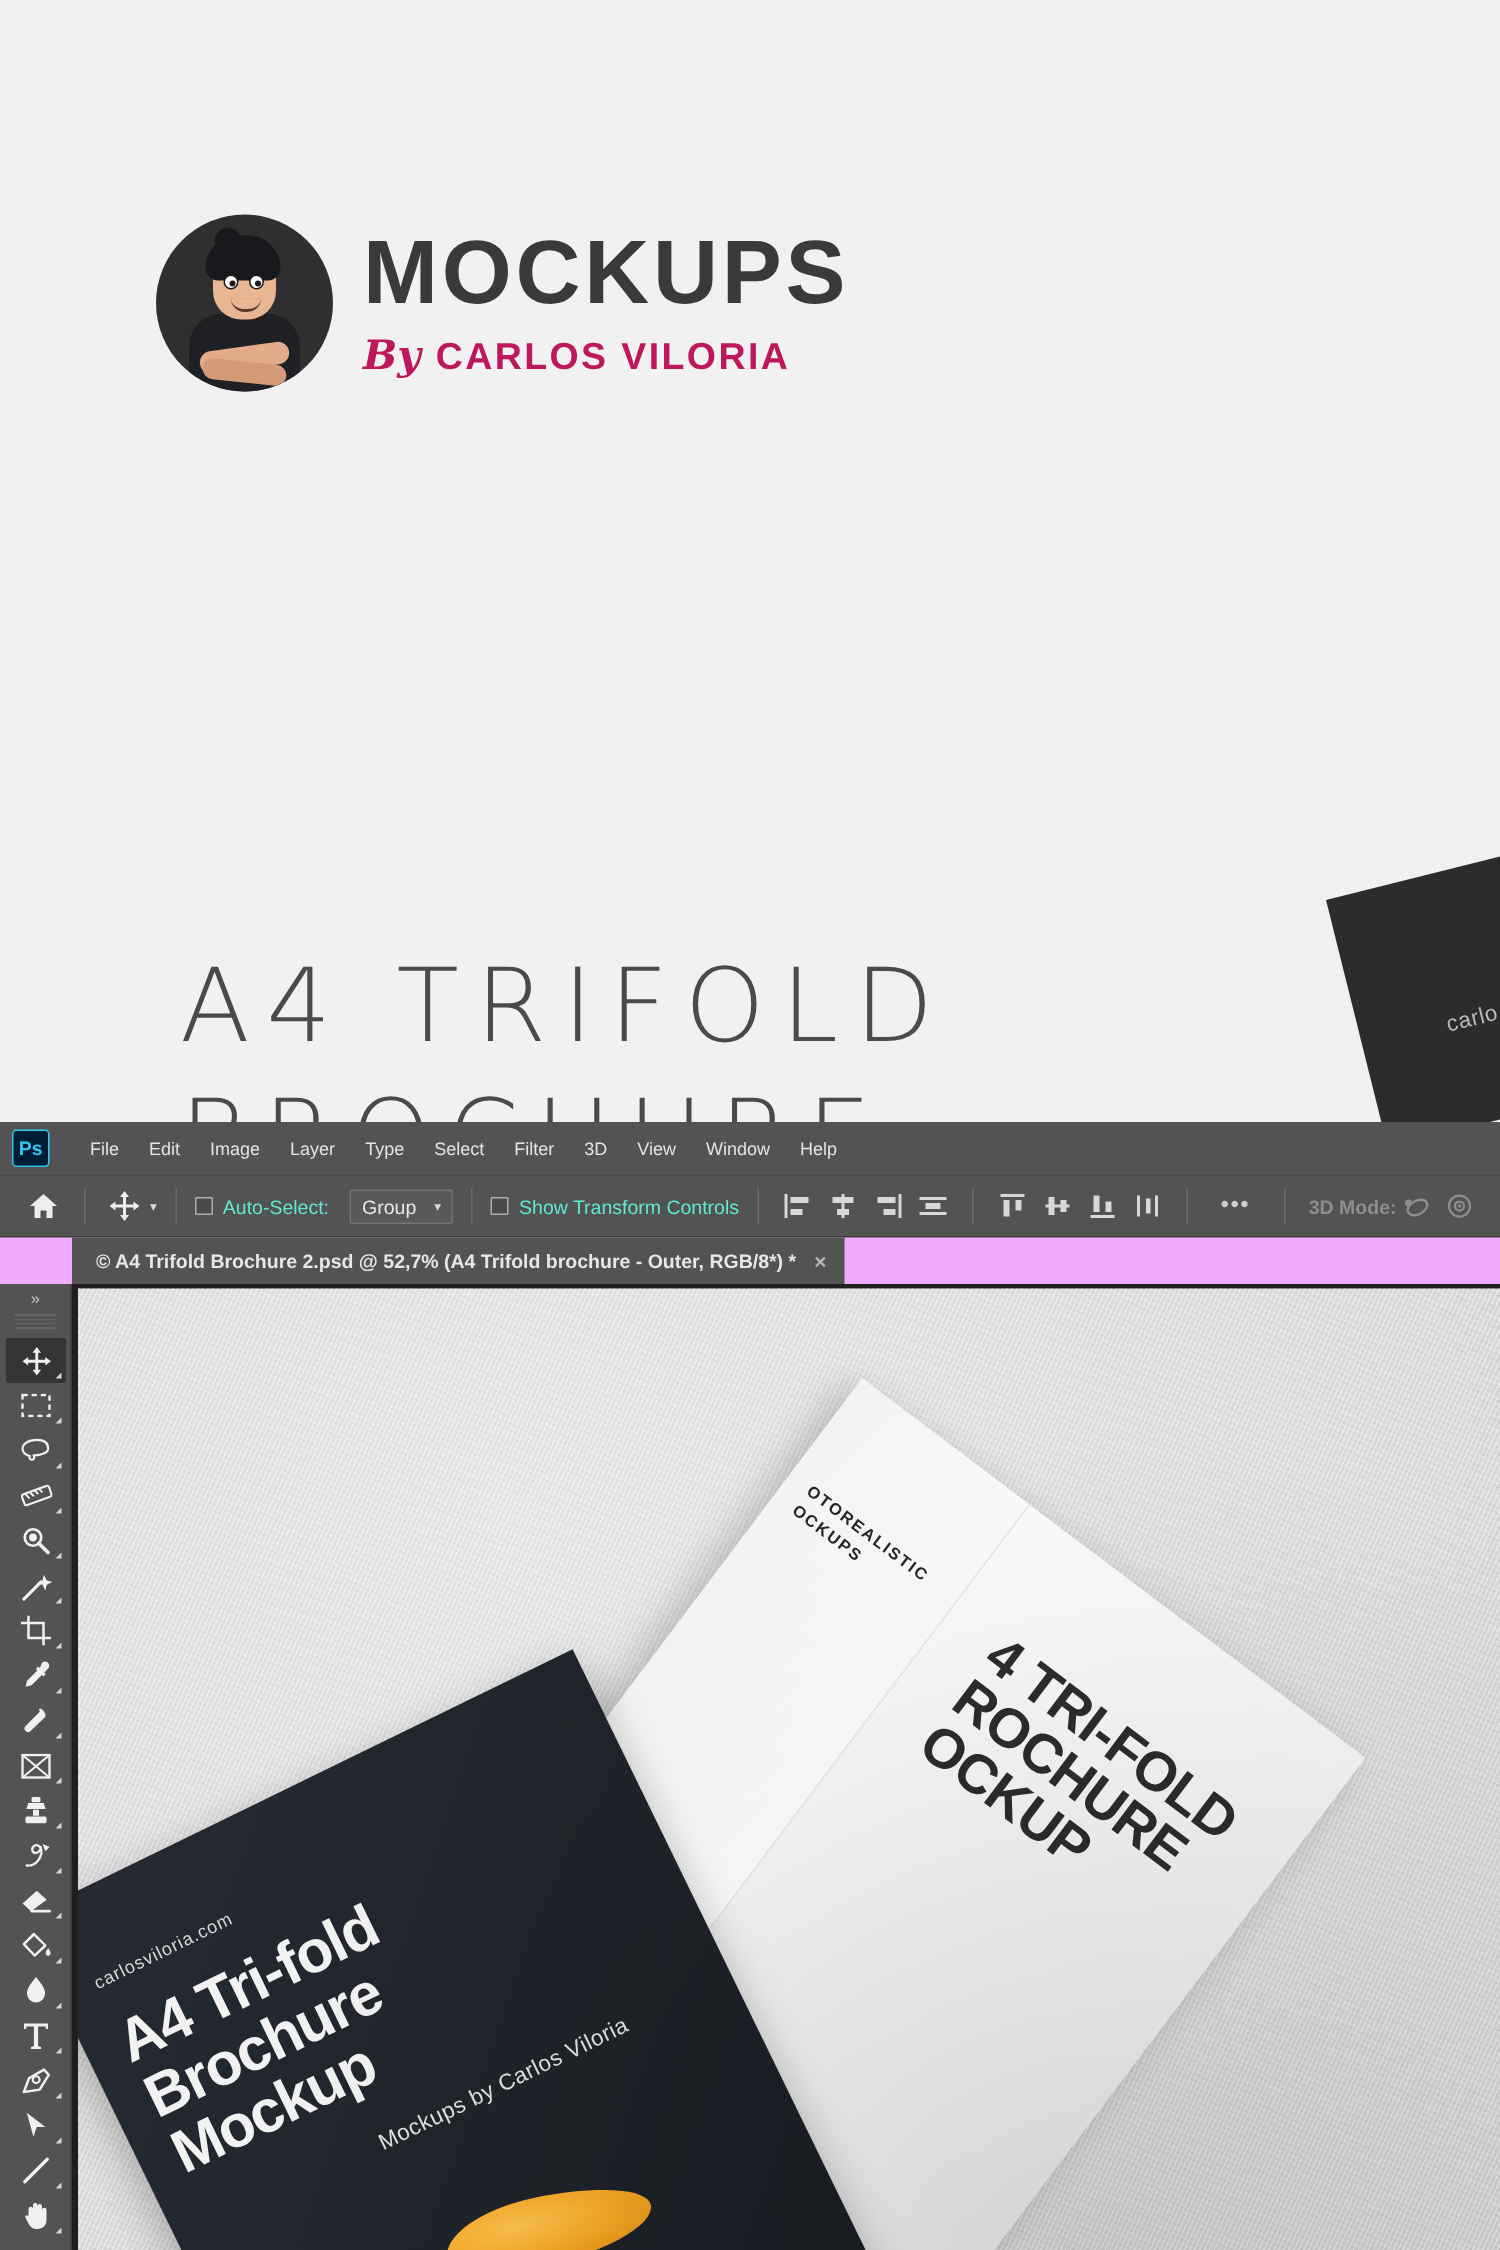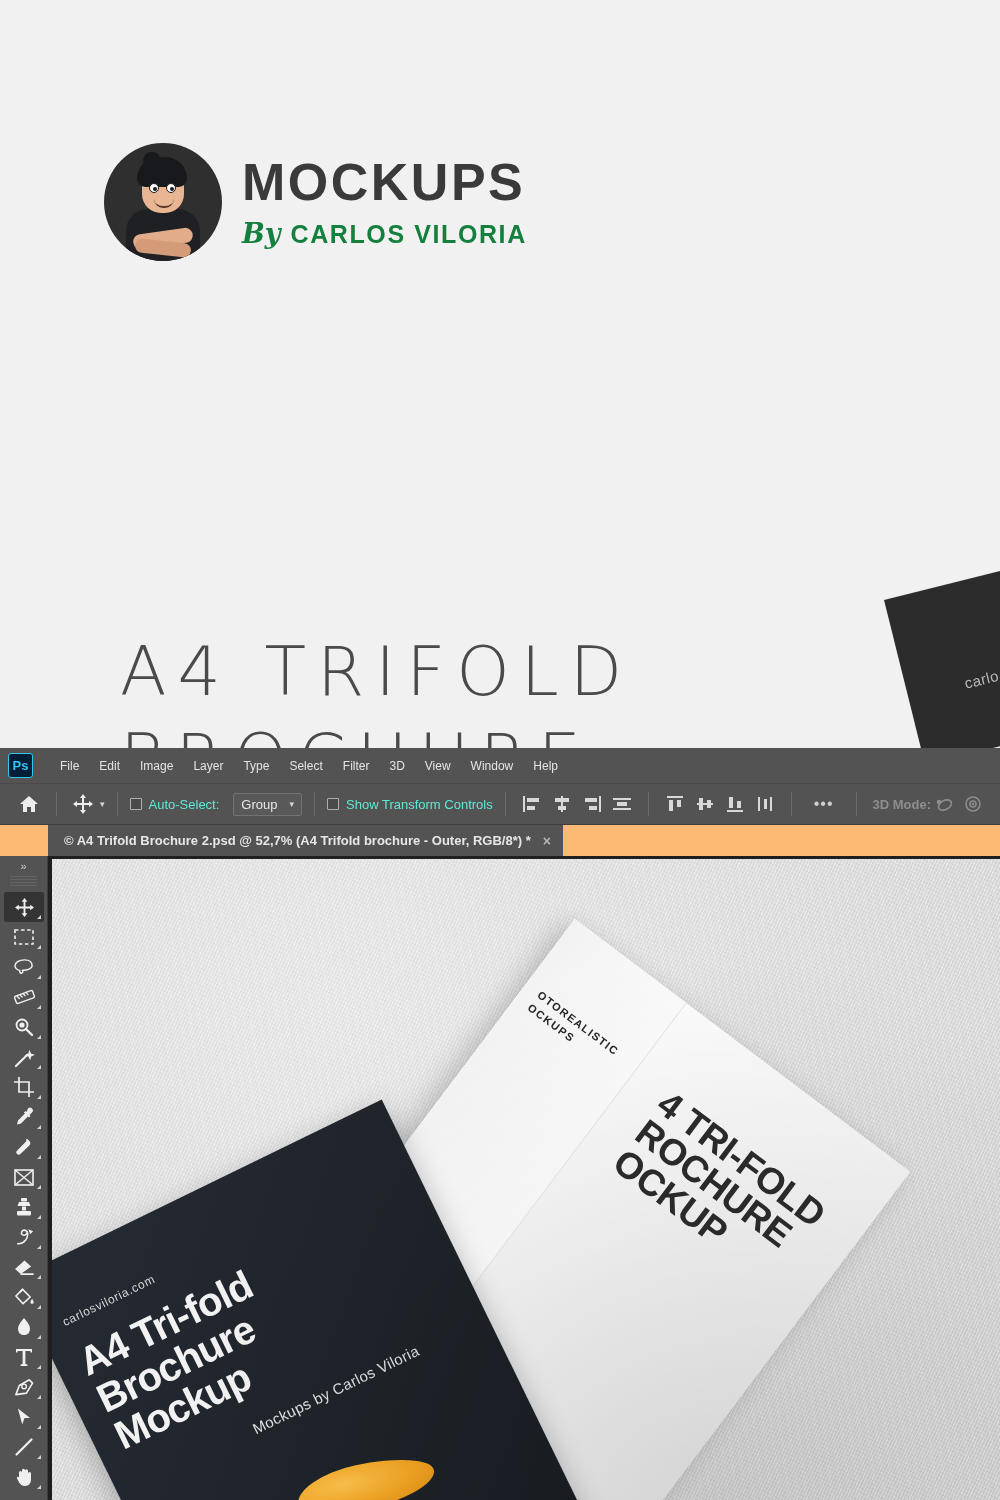--- a/index.html
+++ b/index.html
@@ -103,33 +103,33 @@
   .av-arm2 {
     position: absolute; left: 31px; top: 98px;
     width: 56px; height: 14px;
     background: #d49b79;
     border-radius: 8px;
     transform: rotate(6deg);
   }
 
   .brand-text { display: flex; flex-direction: column; }
   .brand-title {
-    font-size: 52px;
+    font-size: 60px;
     font-weight: bold;
     letter-spacing: 2.5px;
     color: #3a3a3a;
     line-height: 1;
     font-family: "Liberation Sans", sans-serif;
   }
   .brand-sub {
     margin-top: 10px;
     font-size: 25px;
     font-weight: bold;
     letter-spacing: 1.6px;
-    color: #15803d;
+    color: #be185d;
     display: flex;
     align-items: baseline;
     gap: 10px;
   }
   .brand-by {
     font-family: "DejaVu Serif", serif;
     font-style: italic;
     font-size: 27px;
     font-weight: bold;
     letter-spacing: 0;
@@ -251,21 +251,21 @@
     display: flex; align-items: center; justify-content: center;
   }
   .opt-more { font-size: 16px; color: #cfcfcf; letter-spacing: 1px; padding: 0 10px; }
   .opt-3dlabel { font-size: 13px; color: #8e8e8e; margin-left: 4px; white-space: nowrap; font-weight: bold; }
 
   
   .ps-tabstrip {
     display: flex;
     align-items: center;
     height: 31px;
-    background: #fdba74;
+    background: #f0abfc;
     padding-left: 48px;
   }
   .ps-tab {
     display: flex;
     align-items: center;
     gap: 12px;
     height: 31px;
     padding: 0 12px 0 16px;
     background: #535353;
     font-size: 13px;

